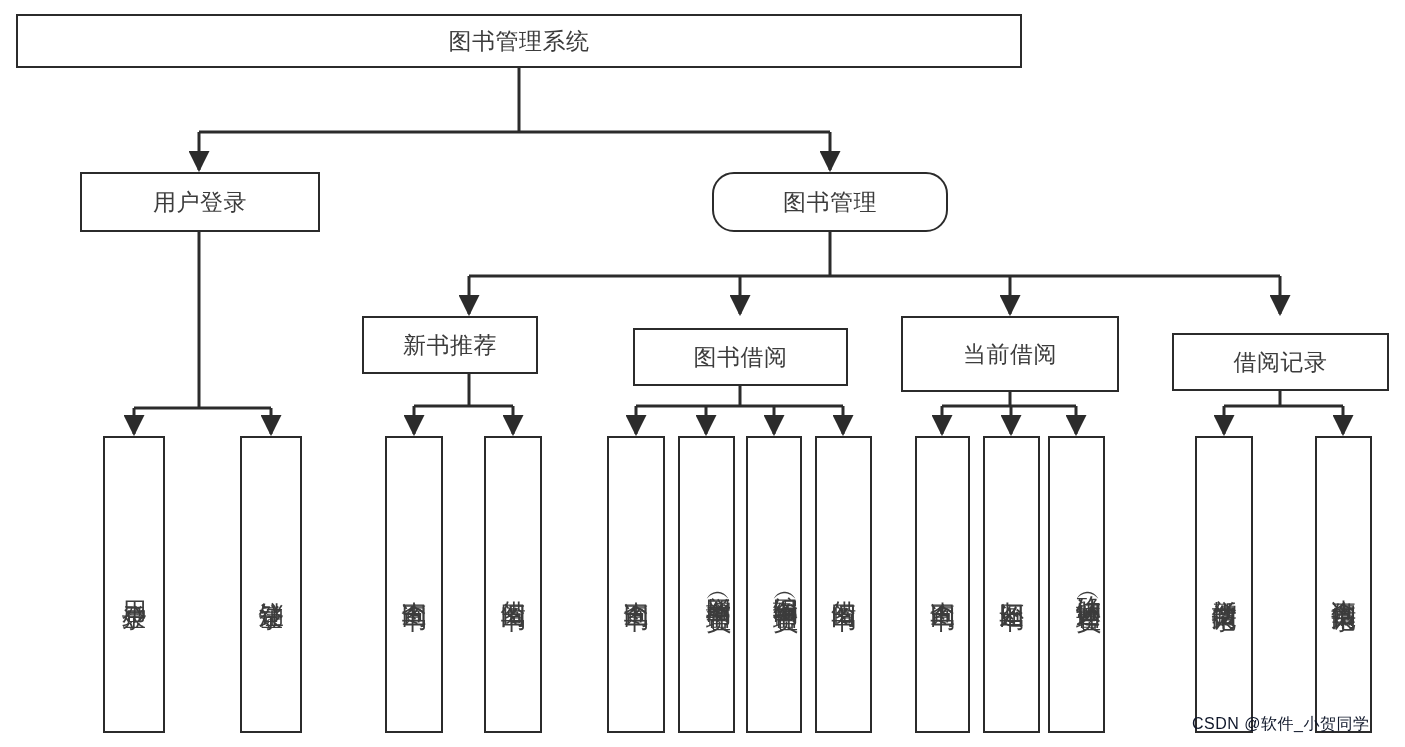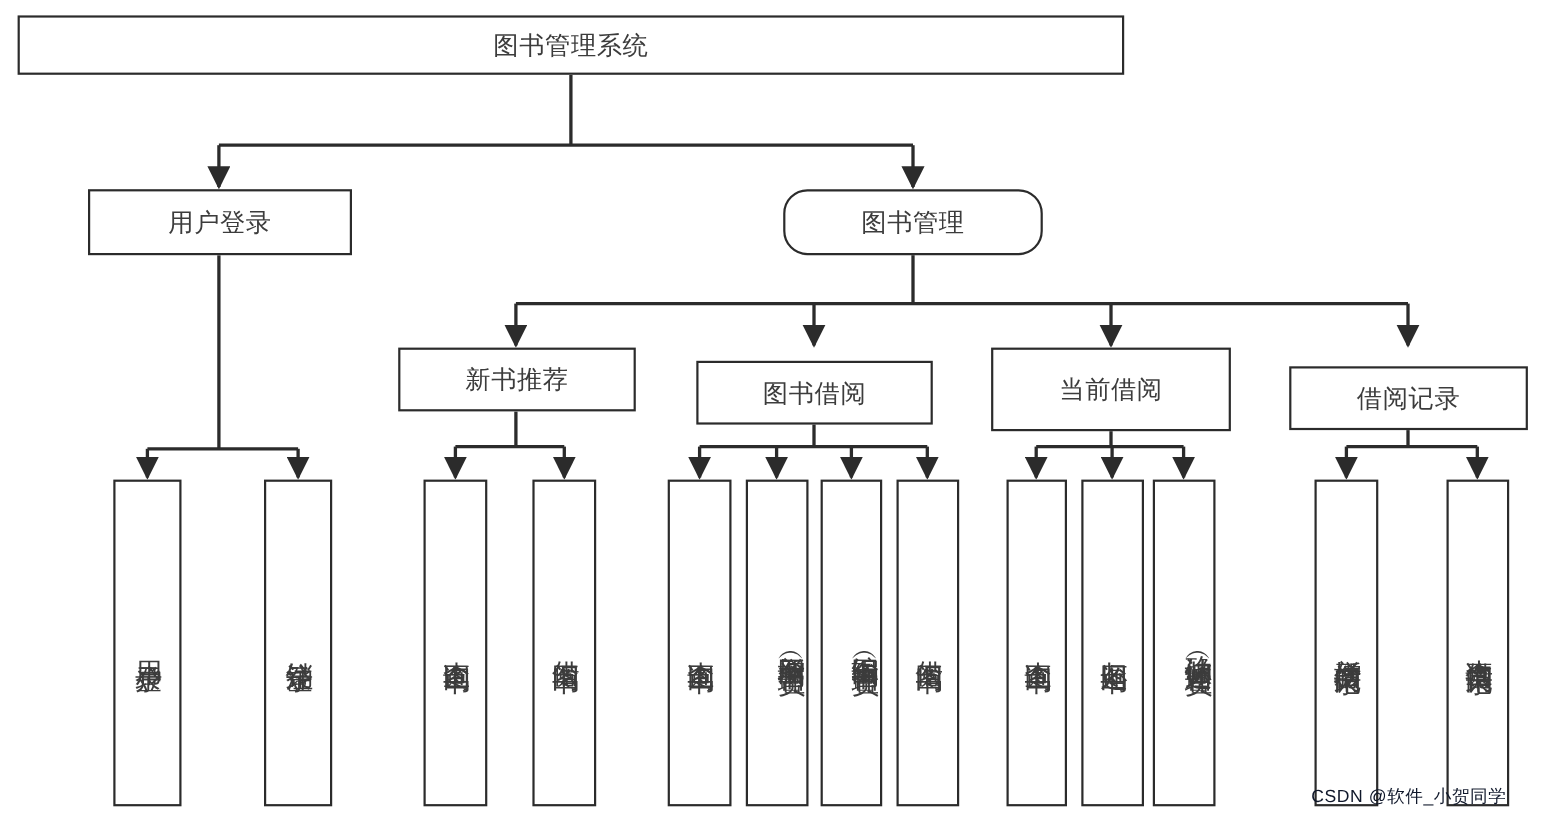--- a/index.html
+++ b/index.html
@@ -113,21 +113,21 @@
         <line x1="1224" y1="406" x2="1224" y2="434" marker-end="url(#arrow)"></line>
         <line x1="1343" y1="406" x2="1343" y2="434" marker-end="url(#arrow)"></line>
       </g>
   </svg>
 
   <div class="node horiz" style="left: 16px; top: 14px; width: 1006px; height: 54px;">图书管理系统</div>
 
   <div class="node horiz" style="left: 80px; top: 172px; width: 240px; height: 60px;">用户登录</div>
   <div class="node horiz" style="left: 712px; top: 172px; width: 236px; height: 60px; border-radius: 22px;">图书管理</div>
 
-  <div class="node horiz" style="left: 362px; top: 316px; width: 216px; height: 58px;">新书推荐</div>
+  <div class="node horiz" style="left: 362px; top: 316px; width: 176px; height: 58px;">新书推荐</div>
   <div class="node horiz" style="left: 633px; top: 316px; width: 215px; height: 58px; margin-top: 12px;">图书借阅</div>
   <div class="node horiz" style="left: 901px; top: 316px; width: 218px; height: 76px;">当前借阅</div>
   <div class="node horiz" style="left: 1172px; top: 333px; width: 217px; height: 58px;">借阅记录</div>
 
   <div class="node vert midy" style="left: 103px; top: 436px; width: 62px; height: 297px;">用户登录</div>
   <div class="node vert midy" style="left: 240px; top: 436px; width: 62px; height: 297px;">注销登录</div>
   <div class="node vert midy" style="left: 385px; top: 436px; width: 58px; height: 297px;">查询图书</div>
   <div class="node vert midy" style="left: 484px; top: 436px; width: 58px; height: 297px;">借阅图书</div>
   <div class="node vert midy" style="left: 607px; top: 436px; width: 58px; height: 297px;">查询图书</div>
   <div class="node vert" style="left: 678px; top: 436px; width: 57px; height: 297px;">新增图书（管理员）</div>

